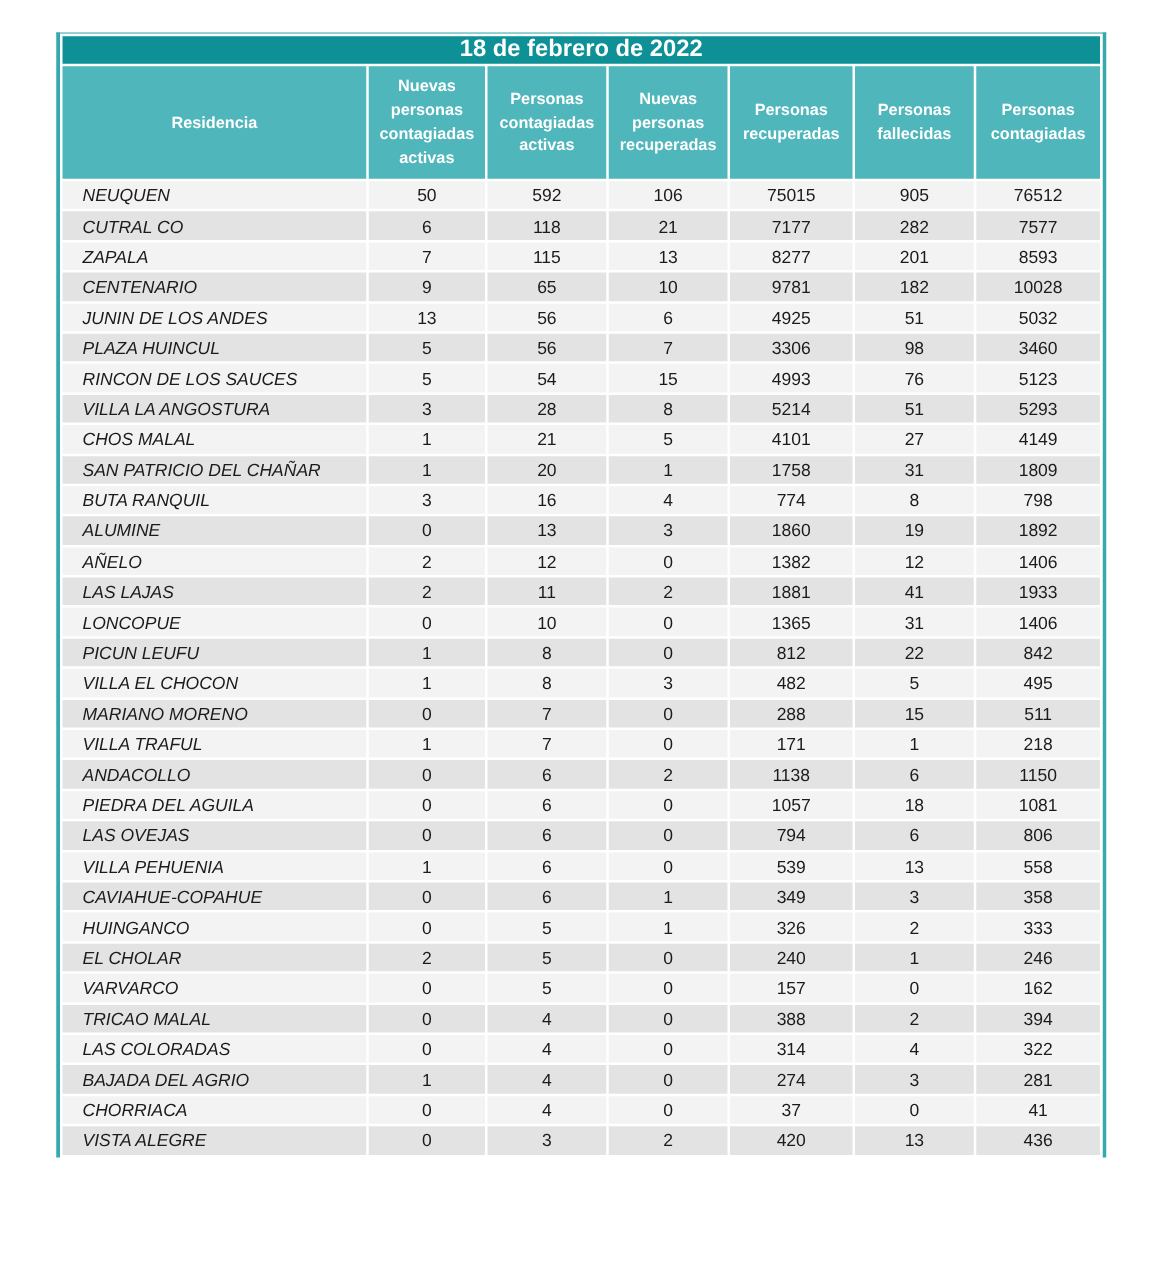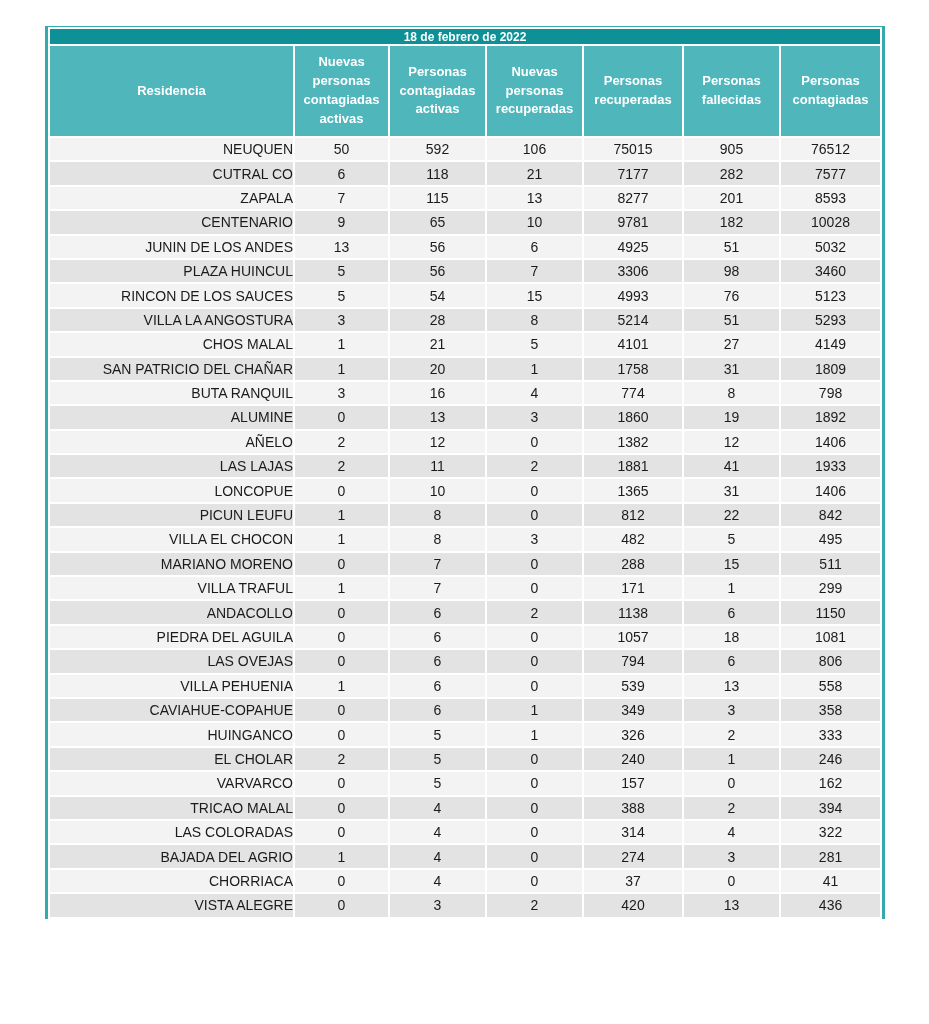--- a/index.html
+++ b/index.html
@@ -31,21 +31,21 @@
   table.covid {
     border-collapse: separate;
     border-spacing: 2px;
     table-layout: fixed;
     width: 834px;
     background: var(--separator);
   }
   th.title-cell {
     background: var(--title-band);
     color: var(--header-text);
-    font-size: 12px;
+    font-size: 19px;
     font-weight: bold;
     height: 15px;
     text-align: center;
     vertical-align: middle;
     padding: 0;
   }
   th.header-cell {
     background: var(--header-band);
     color: var(--header-text);
     font-size: 13px;
@@ -60,22 +60,23 @@
     height: 22.4px;
     font-size: 14px;
     color: var(--body-text);
     text-align: center;
     vertical-align: middle;
     padding: 0;
     white-space: nowrap;
     overflow: hidden;
   }
   td.name {
-    text-align: right;
+    text-align: left;
     padding-left: 16px;
+    font-style: italic;
   }
   tbody tr:nth-child(odd) td { background: var(--row-light); }
   tbody tr:nth-child(even) td { background: var(--row-dark); }
 </style>
 </head>
 <body>
 
 <div class="table-wrap">
   <table class="covid">
     <colgroup>
@@ -264,21 +265,21 @@
           <td class="num">15</td>
           <td class="num">511</td>
         </tr>
         <tr>
           <td class="name">VILLA TRAFUL</td>
           <td class="num">1</td>
           <td class="num">7</td>
           <td class="num">0</td>
           <td class="num">171</td>
           <td class="num">1</td>
-          <td class="num">299</td>
+          <td class="num">218</td>
         </tr>
         <tr>
           <td class="name">ANDACOLLO</td>
           <td class="num">0</td>
           <td class="num">6</td>
           <td class="num">2</td>
           <td class="num">1138</td>
           <td class="num">6</td>
           <td class="num">1150</td>
         </tr>

